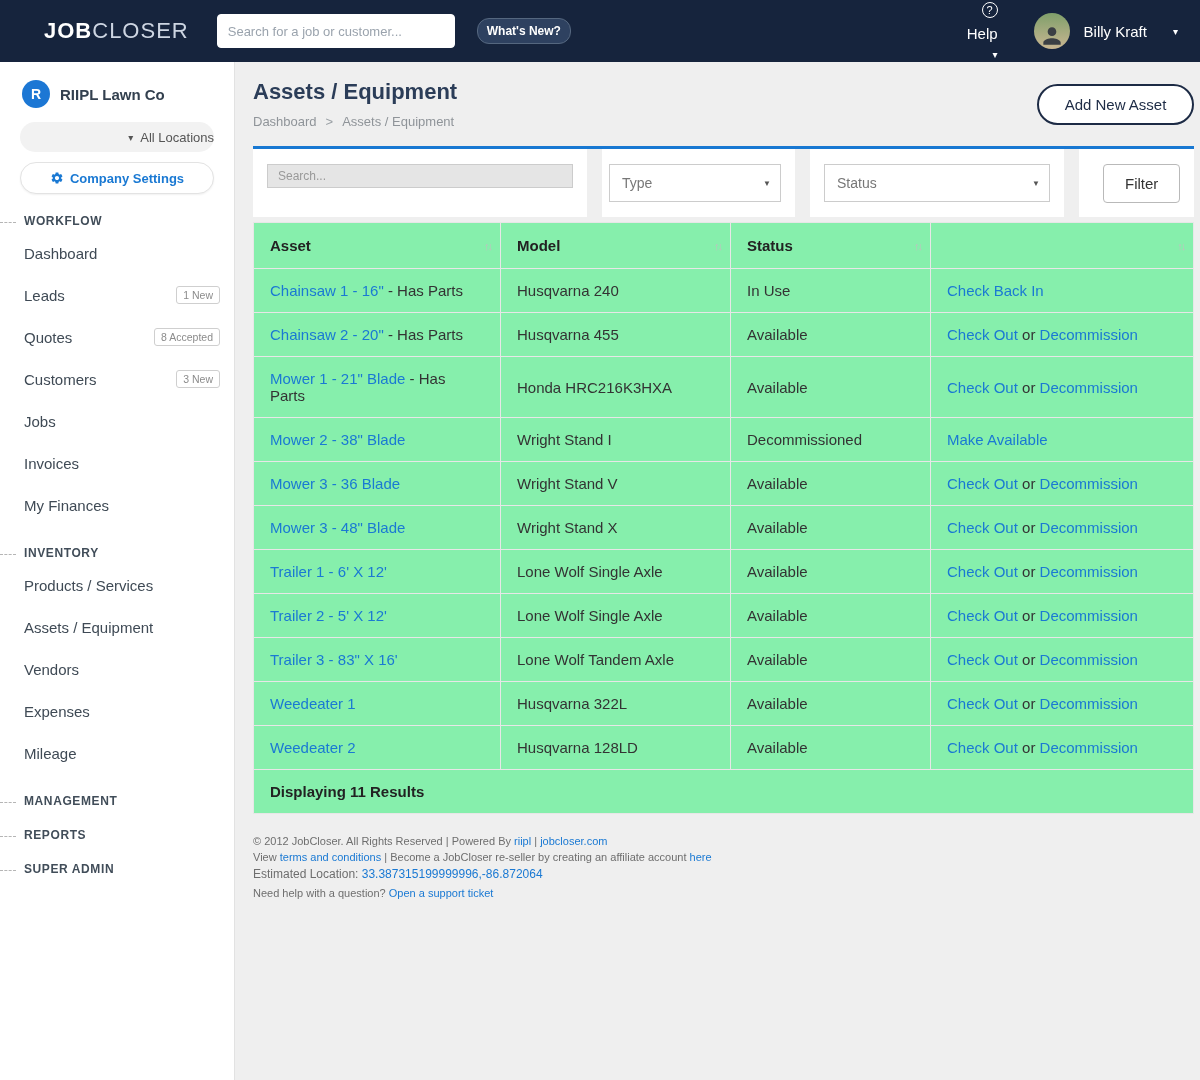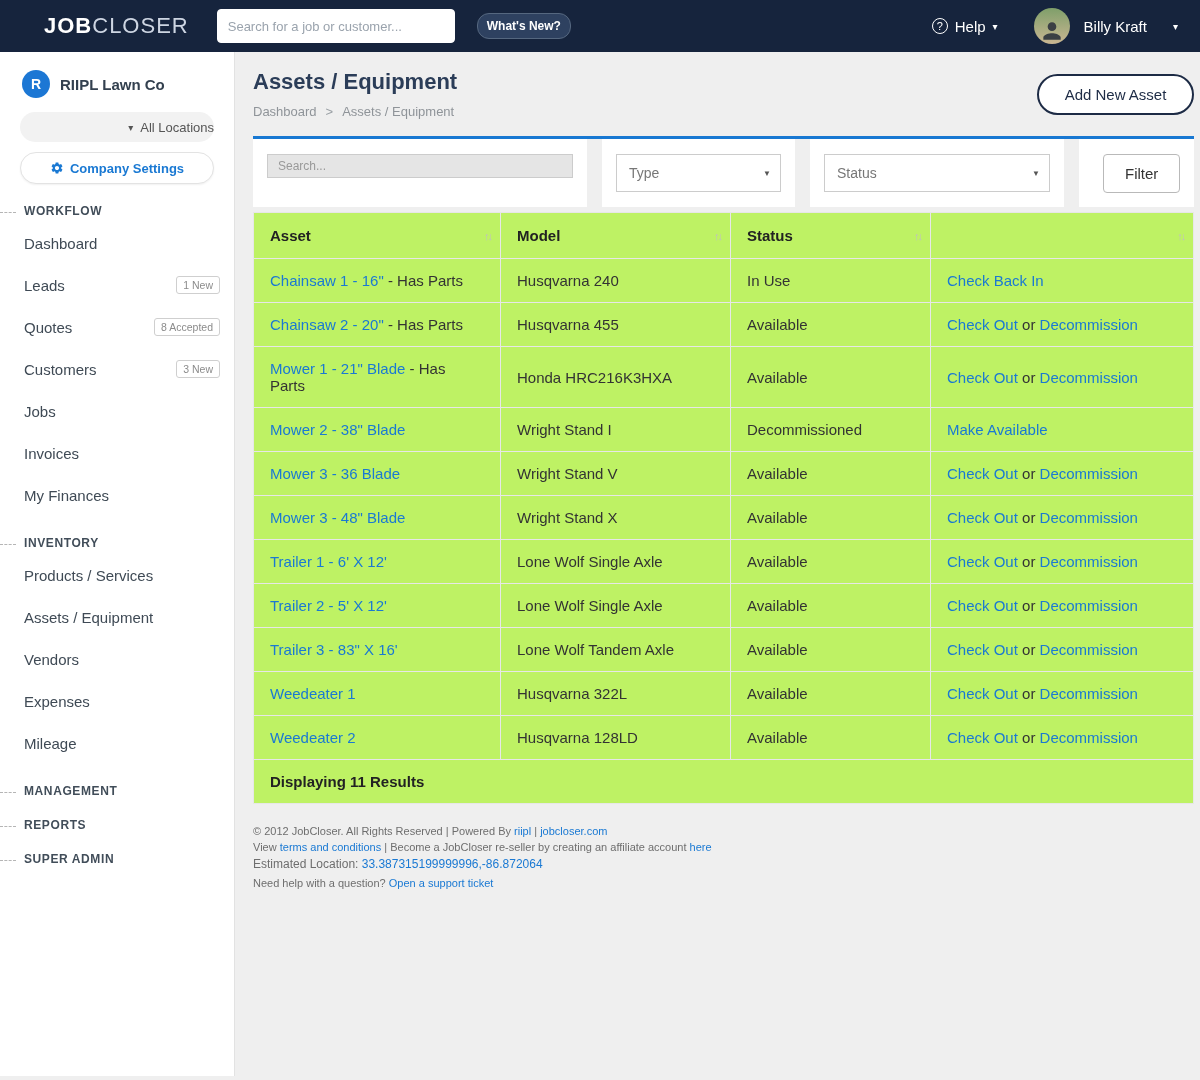--- a/index.html
+++ b/index.html
@@ -2,31 +2,31 @@
 <html><head>
 <meta charset="utf-8">
 <style>
   * { box-sizing: border-box; margin: 0; padding: 0; }
   html,body { width:1200px; height:1080px; overflow:hidden; }
   body { font-family: "Liberation Sans", sans-serif; background:#efefef; color:#333; }
   a { text-decoration:none; }
   .link { color:#1a79d3; cursor:pointer; }
 
   
-  .topbar { height:52px; background:#16243d; display:flex; align-items:center; padding:0 22px; }
+  .topbar { height:62px; background:#16243d; display:flex; align-items:center; padding:0 22px; }
   .logo { margin-left:22px; font-size:22px; letter-spacing:1px; color:#fff; white-space:nowrap; }
   .logo .bold { font-weight:bold; }
   .logo .light { font-weight:normal; color:#cdd5e2; }
   .global-search { margin-left:28px; width:238px; height:34px; border:1px solid #ffffff; border-radius:4px;
     background:#fff; padding:0 10px; font-size:13px; color:#444; outline:none; font-family:inherit; }
   .global-search::placeholder { color:#9aa3ad; }
   .whats-new { margin-left:22px; background:#2e4160; border:1px solid #55677f; border-radius:12px;
     color:#fff; font-size:12px; font-weight:bold; padding:5px 9px; cursor:pointer; font-family:inherit; }
   .topbar-right { margin-left:auto; display:flex; align-items:center; gap:10px; }
-  .help-group { display:flex; align-items:center; gap:7px; color:#fff; font-size:15px; cursor:pointer; margin-right:26px; }
+  .help-group { display:flex; align-items:flex-end; gap:7px; color:#fff; font-size:15px; cursor:pointer; margin-right:26px;flex-direction:column; }
   .q-icon { width:16px; height:16px; border:1px solid #fff; border-radius:50%; font-size:11px;
     display:inline-flex; align-items:center; justify-content:center; }
   .q-icon::before { content:"?"; }
   .chev { font-size:10px; color:#fff; }
   .chev::before { content:"\25BE"; }
   .avatar { width:36px; height:36px; border-radius:50%; background:linear-gradient(#7f9f6a,#c9b692);
     display:flex; align-items:flex-end; justify-content:center; overflow:hidden; cursor:pointer; }
   .avatar svg { width:26px; height:26px; fill:#3b3f44; }
   .user-name { color:#fff; font-size:15px; margin:0 16px 0 4px; cursor:pointer; }
 
@@ -61,34 +61,34 @@
   .breadcrumb { margin-top:9px; font-size:13px; color:#8f9499; }
   .bc-sep { margin:0 9px; color:#9aa0a5; }
   .bc-link { cursor:pointer; }
   .add-asset-btn { position:absolute; right:0; top:5px; background:#fff; border:2px solid #1d2b45;
     border-radius:24px; padding:10px 26px; font-size:15px; color:#1d2b45; cursor:pointer; font-family:inherit; }
 
   .panel { margin-top:17px; border-top:3px solid #1878d2; }
   .filter-row { display:flex; gap:15px; margin-bottom:5px; }
   .f-box { background:#fff; padding:15px 14px; }
   .f-box.search { width:334px; }
-  .f-box.type { width:193px; }
+  .f-box.type { width:193px;padding-left:7px; }
   .f-box.status { width:254px; }
   .f-box.last { flex:1; display:flex; align-items:center; padding:13px 14px; }
   .filter-search { width:100%; height:24px; border:1px solid #ccc; background:#e5e5e5; padding:0 10px;
     font-size:12px; color:#555; outline:none; font-family:inherit; }
   .filter-search::placeholder { color:#999; }
   .fake-select { position:relative; height:38px; border:1px solid #ccc; background:#fff;
     display:flex; align-items:center; padding:0 26px 0 12px; font-size:14px; color:#777; cursor:pointer; }
   .select-caret { position:absolute; right:9px; font-size:8px; color:#555; }
   .select-caret::before { content:"\25BC"; }
   .filter-btn { border:1px solid #b9b9b9; background:#fff; border-radius:4px; padding:10px 21px;
     font-size:15px; color:#333; cursor:pointer; font-family:inherit; margin-left:10px; }
 
-  table.assets { width:100%; border-collapse:collapse; background:#bef264; font-size:15px; }
+  table.assets { width:100%; border-collapse:collapse; background:#86efac; font-size:15px; }
   .assets th, .assets td { border:1px solid #e7e7e7; padding:13px 16px; text-align:left; vertical-align:middle; }
   .assets th { font-weight:bold; color:#222; position:relative; padding-right:32px; height:46px; }
   .sort-icon { position:absolute; right:9px; top:50%; transform:translateY(-50%); color:#c0c0c0;
     font-size:11px; letter-spacing:-2px; cursor:pointer; }
   .sort-icon::before { content:"\2191\2193"; }
   .suffix { color:#333; }
   .or-text { color:#333;text-align:center; }
   .summary-cell { font-weight:bold; color:#222; padding:15px 16px; }
 
   .page-footer { margin-top:20px; font-size:11px; color:#6e6e6e; line-height:15.5px; padding-bottom:20px; }

